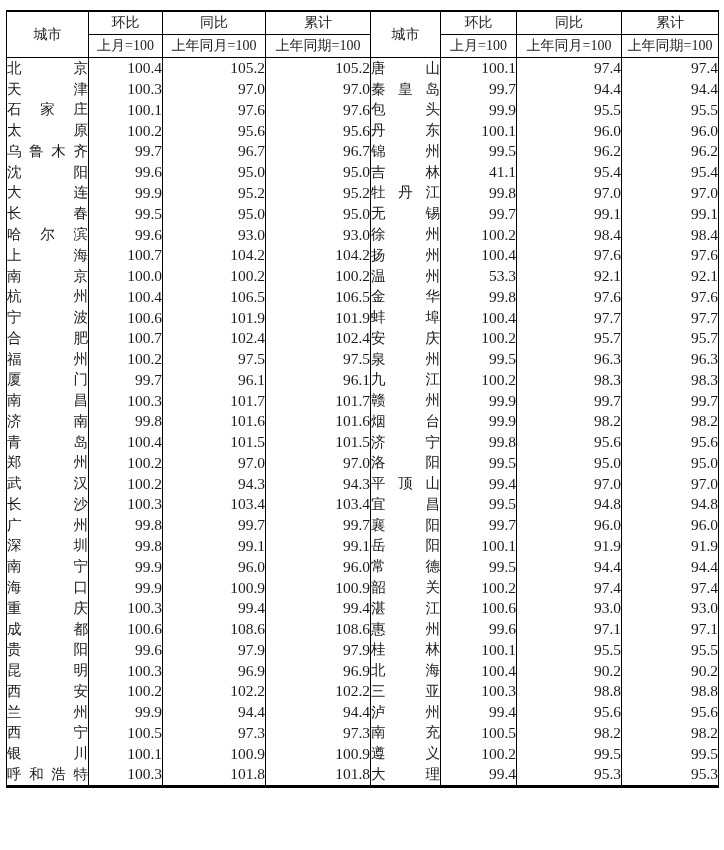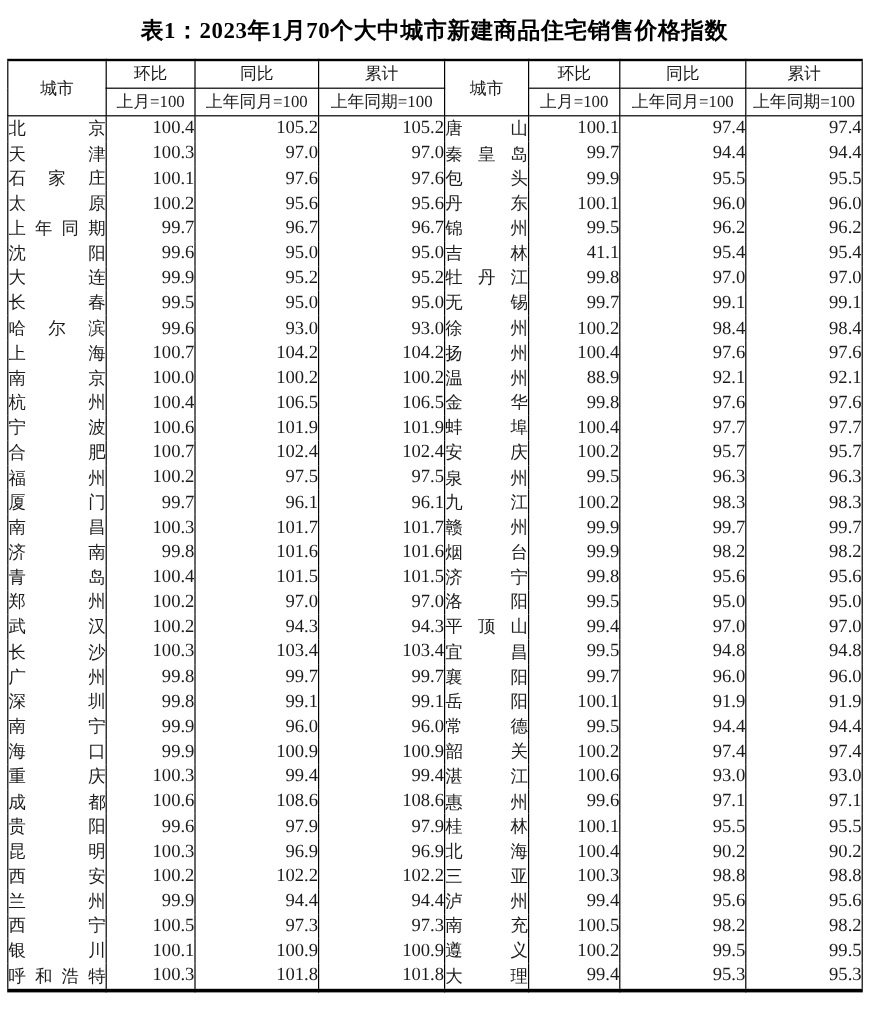--- a/index.html
+++ b/index.html
@@ -64,21 +64,20 @@
   td.num {
     font-size: 15.5px;
     text-align: right;
     padding-right: 4px;
   }
 </style>
 </head>
 <body>
 
 <div class="page">
-  <h1 class="title">表1：2023年1月70个大中城市新建商品住宅销售价格指数</h1>
 
   <table class="idx">
     <colgroup>
       <col style="width:82px">
         <col style="width:74px">
         <col style="width:103px">
         <col style="width:105px">
       <col style="width:70px">
         <col style="width:76px">
         <col style="width:105px">
@@ -139,21 +138,21 @@
           <td class="city">太原</td>
           <td class="num">100.2</td>
           <td class="num">95.6</td>
           <td class="num">95.6</td>
           <td class="city city-r">丹东</td>
           <td class="num">100.1</td>
           <td class="num">96.0</td>
           <td class="num">96.0</td>
         </tr>
         <tr>
-          <td class="city">上年同期</td>
+          <td class="city">乌鲁木齐</td>
           <td class="num">99.7</td>
           <td class="num">96.7</td>
           <td class="num">96.7</td>
           <td class="city city-r">锦州</td>
           <td class="num">99.5</td>
           <td class="num">96.2</td>
           <td class="num">96.2</td>
         </tr>
         <tr>
           <td class="city">沈阳</td>
@@ -204,21 +203,21 @@
           <td class="num">100.4</td>
           <td class="num">97.6</td>
           <td class="num">97.6</td>
         </tr>
         <tr>
           <td class="city">南京</td>
           <td class="num">100.0</td>
           <td class="num">100.2</td>
           <td class="num">100.2</td>
           <td class="city city-r">温州</td>
-          <td class="num">88.9</td>
+          <td class="num">53.3</td>
           <td class="num">92.1</td>
           <td class="num">92.1</td>
         </tr>
         <tr>
           <td class="city">杭州</td>
           <td class="num">100.4</td>
           <td class="num">106.5</td>
           <td class="num">106.5</td>
           <td class="city city-r">金华</td>
           <td class="num">99.8</td>

